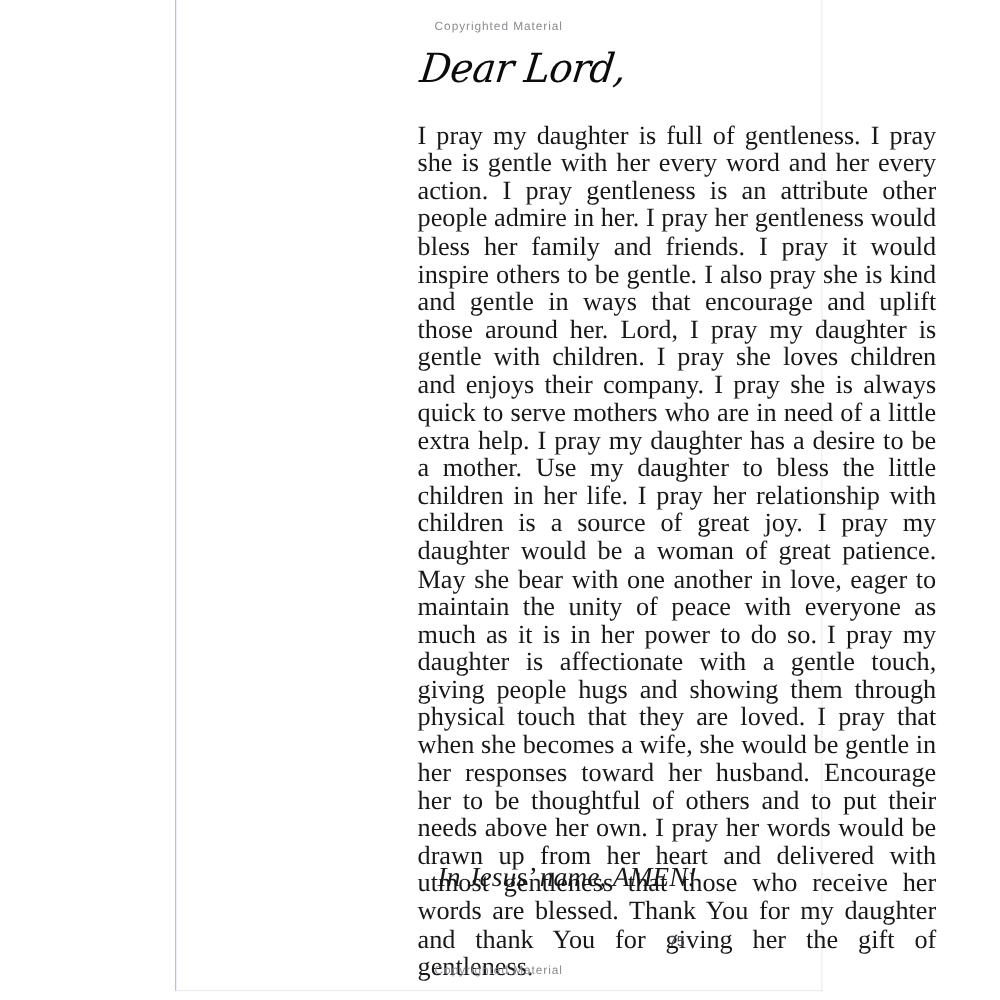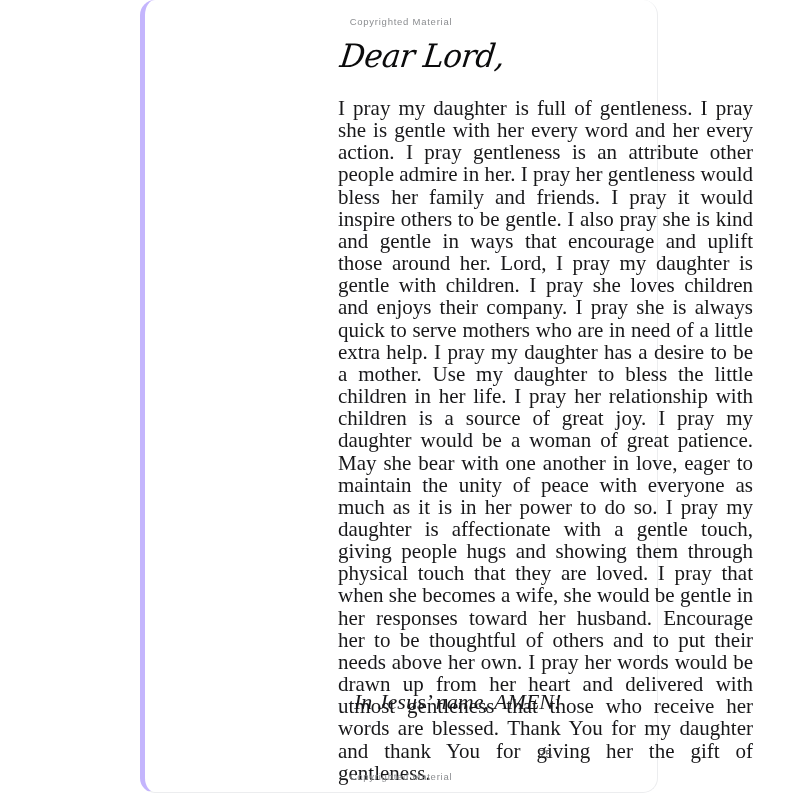--- a/index.html
+++ b/index.html
@@ -26,25 +26,24 @@
     background: #ffffff;
   }
 
   .page-sheet {
     position: absolute;
     left: 140px;
     top: 0;
     width: 518px;
     height: 793px;
     background: #ffffff;
-    border-left: 5px solid #c4b5fd;
+    border-left: 1px solid #c4b5fd;
     border-right: 1px solid #ecedef;
     border-bottom: 1px solid #ecedef;
     box-sizing: border-box;
-    border-radius: 15px;
   }
 
   
   .watermark {
     position: absolute;
     width: 100%;
     text-align: center;
     font-family: "Liberation Sans", "DejaVu Sans", sans-serif;
     font-size: 9.5px;
     letter-spacing: 0.75px;

